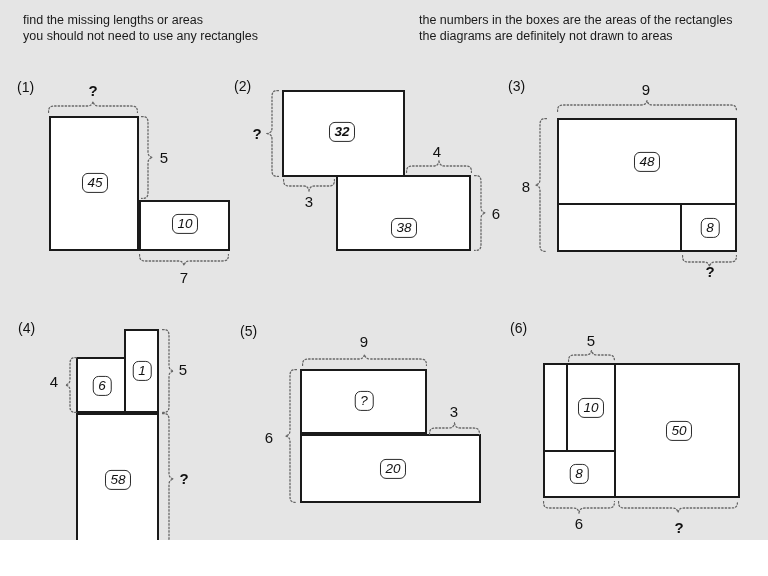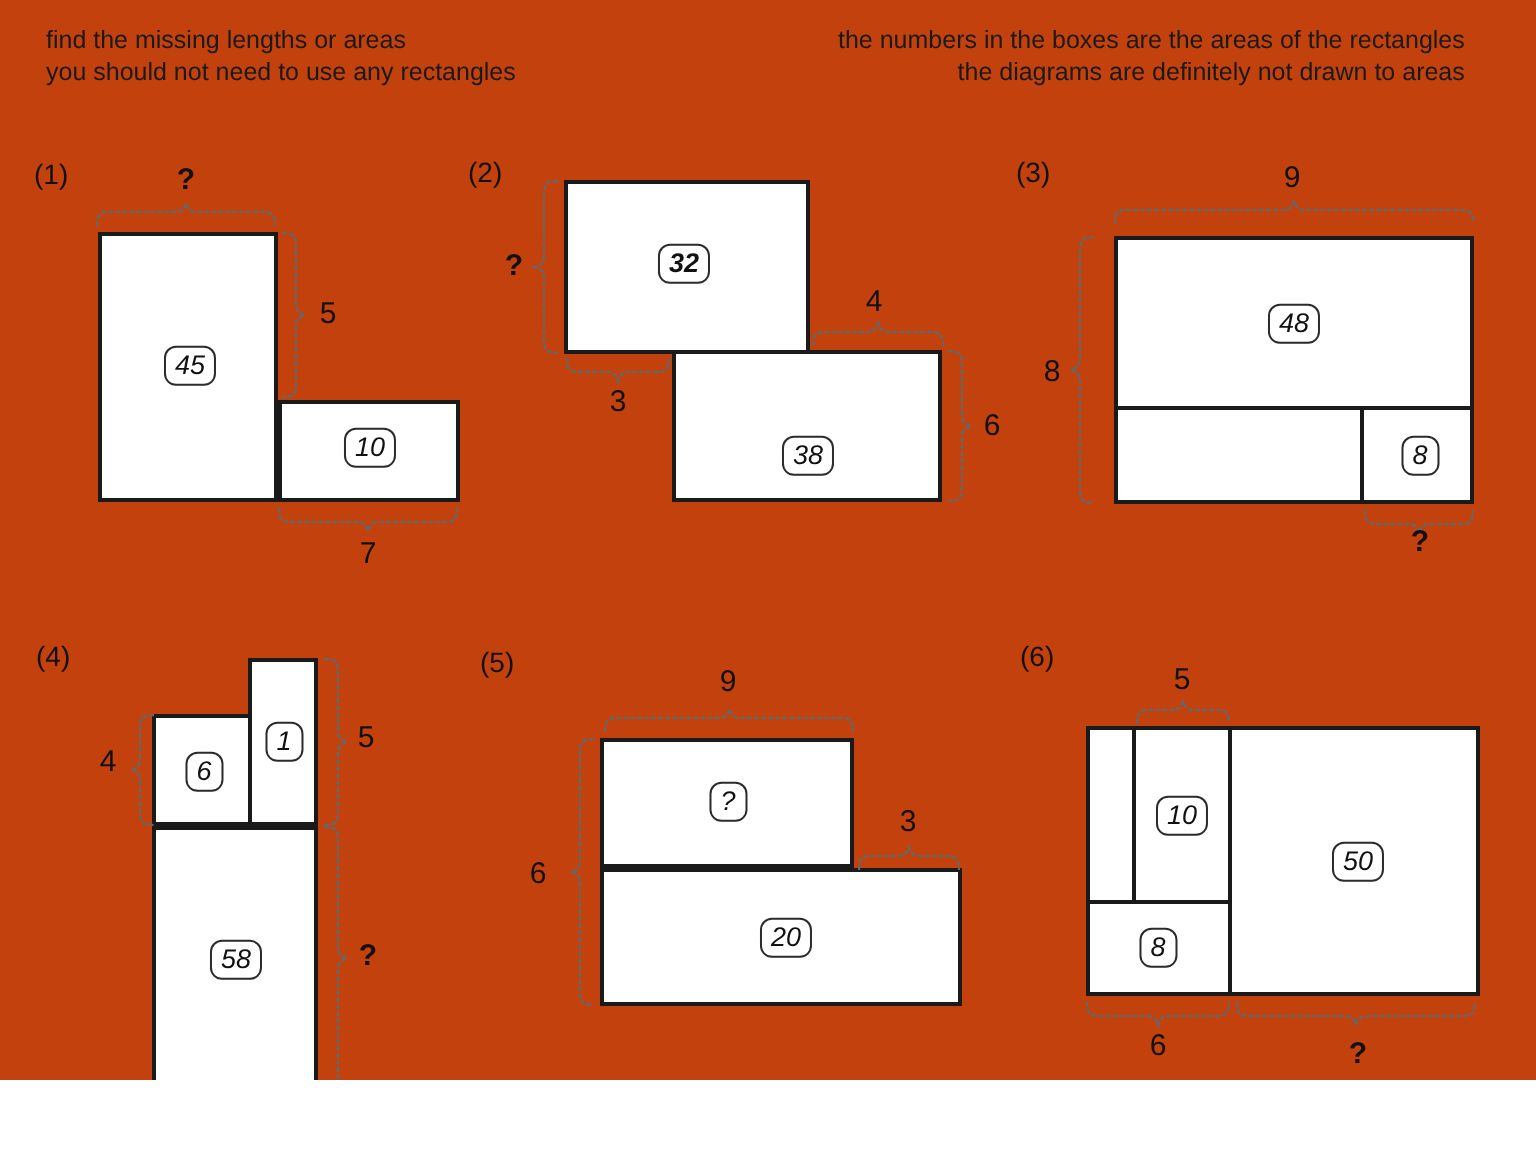--- a/index.html
+++ b/index.html
@@ -1,16 +1,16 @@
 <!DOCTYPE html>
 <html><head>
 <meta charset="utf-8">
 <style>
   html,body{margin:0;padding:0;background:#fff;}
-  #page{position:relative;width:768px;height:540px;background:#c2410c;overflow:hidden;
+  #page{position:relative;width:768px;height:540px;background:#e5e5e5;overflow:hidden;
         font-family:"Liberation Sans",sans-serif;color:#111;}
   .hdr{position:absolute;font-size:12.5px;line-height:15.5px;color:#1a1a1a;white-space:nowrap;}
   .plabel{position:absolute;font-size:14px;color:#111;}
   .rect{position:absolute;border:2px solid #1a1a1a;box-sizing:border-box;background:#fff;}
   .hline{position:absolute;height:2px;background:#1a1a1a;}
   .vline{position:absolute;width:2px;background:#1a1a1a;}
   .brace{position:absolute;}
   .brace path{fill:none;stroke:#666;stroke-width:1.3;stroke-dasharray:1.4 2.1;stroke-linecap:round;}
   .dim{position:absolute;transform:translate(-50%,-50%);font-size:15px;color:#111;white-space:nowrap;}
   .dim.q{font-weight:700;}
@@ -19,21 +19,21 @@
 </style>
 </head>
 <body>
 
 <div id="page">
 
   <div class="hdr" style="left:23px;top:13px;">
     <div>find the missing lengths or areas</div>
     <div>you should not need to use any rectangles</div>
   </div>
-  <div class="hdr" style="left:419px;top:13px;text-align:right;">
+  <div class="hdr" style="left:419px;top:13px;">
     <div>the numbers in the boxes are the areas of the rectangles</div>
     <div>the diagrams are definitely not drawn to areas</div>
   </div>
 
   <div>
     <span class="plabel" style="left:17px;top:79px;">(1)</span>
     <div class="rect" style="left:49px;top:116px;width:90px;height:135px;"></div>
     <div class="rect" style="left:139px;top:200px;width:91px;height:51px;"></div>
     <svg class="brace" style="left:48px;top:100px;" width="90" height="13">
       <path d="M0.5,12.5 C0.5,7 2.5,6 7,6 L39,6 C42.5,6 44,5 45,1.5 C46,5 47.5,6 51,6 L83,6 C87.5,6 89.5,7 89.5,12.5"></path>

